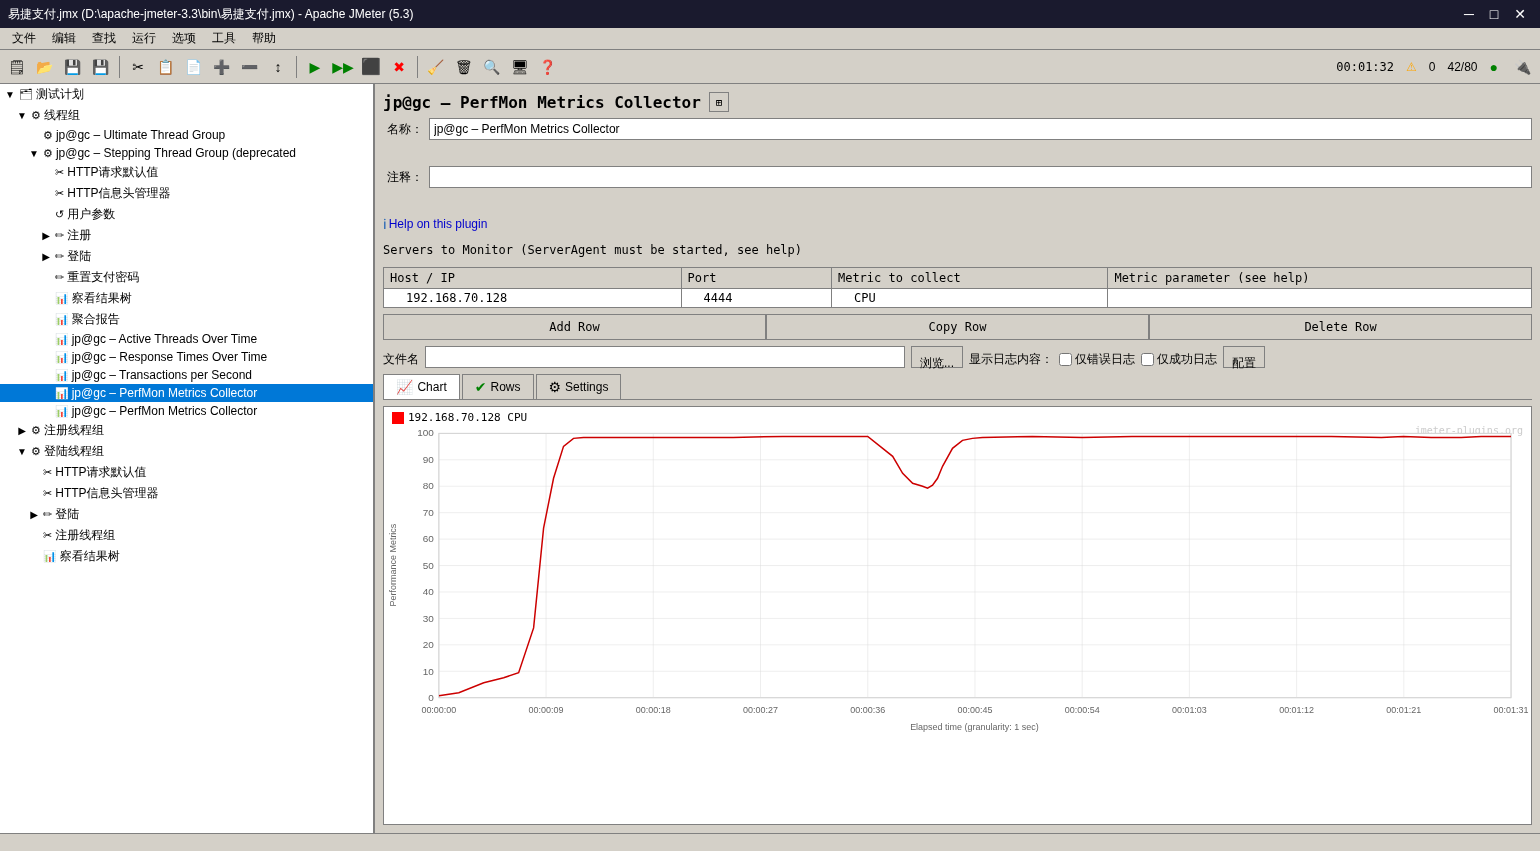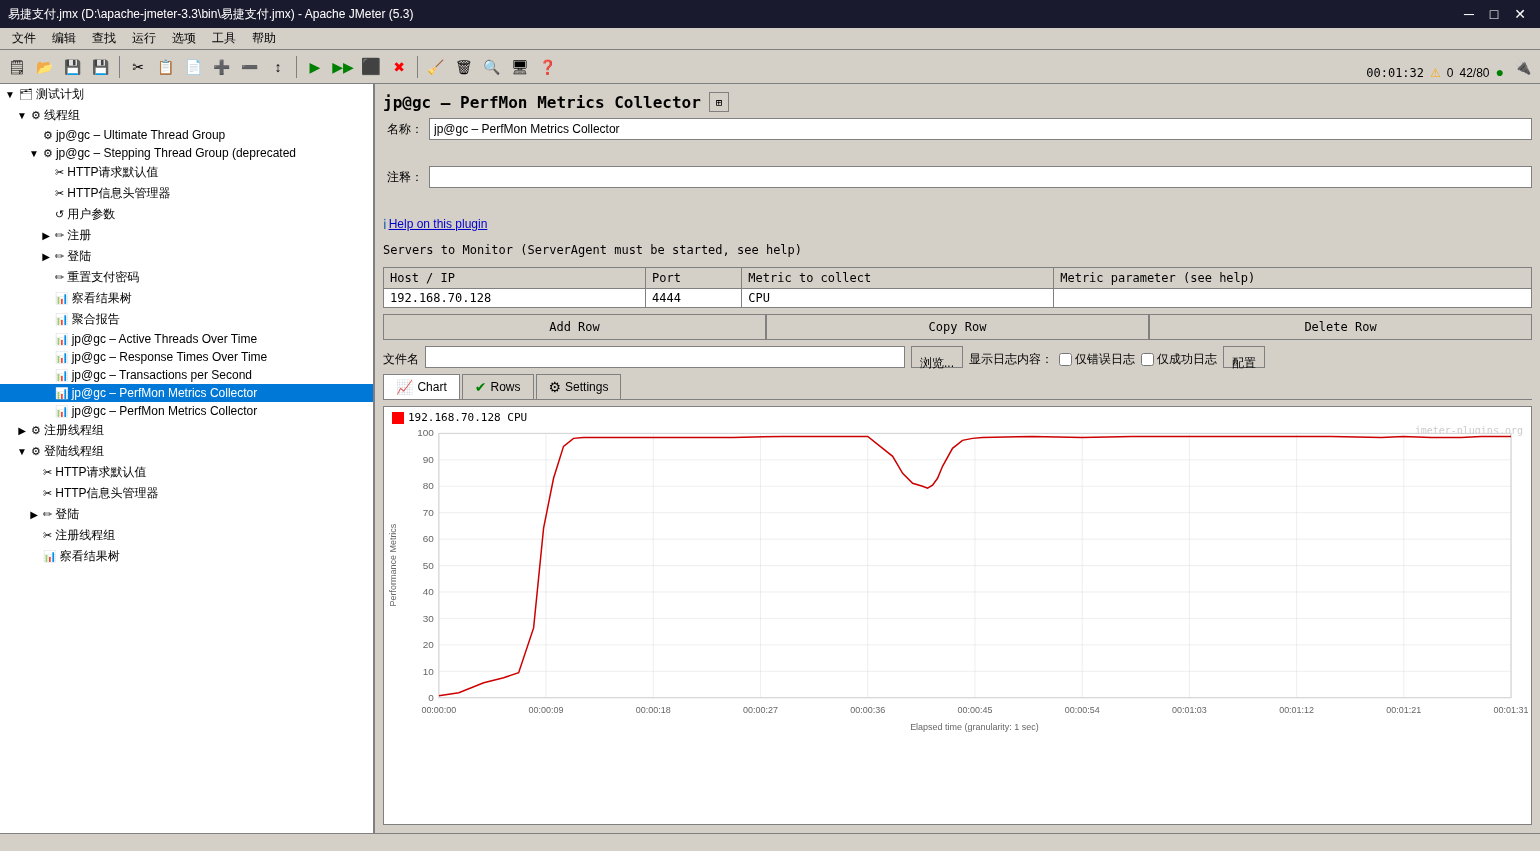--- a/index.html
+++ b/index.html
@@ -56,21 +56,21 @@
     }
     .toolbar-btn {
       width: 26px; height: 26px;
       border: 1px solid transparent;
       background: #d4d0c8;
       cursor: pointer;
       display: flex; align-items: center; justify-content: center;
       font-size: 14px;
     }
     .toolbar-sep { width: 1px; height: 22px; background: #808080; margin: 0 3px; }
-    .toolbar-right { margin-left: auto; display: flex; align-items: flex-end; gap: 6px; color: #000; font-size: 12px; }
+    .toolbar-right { margin-left: auto; display: flex; align-items: center; gap: 12px; color: #000; font-size: 12px; }
     .toolbar-time { font-family: monospace; }
     .status-green { color: green; font-size: 14px; }
     .status-warning { color: orange; }
 
     
     .main-layout {
       display: flex;
       height: calc(851px - 28px - 22px - 34px - 18px);
       overflow: hidden;
     }
@@ -137,21 +137,21 @@
     .form-input {
       flex: 1;
       height: 22px;
       border: 1px solid #808080;
       background: #fff;
       padding: 0 4px;
       font-size: 12px;
     }
 
     
-    .help-link { color: #0000cc; text-decoration: underline; cursor: pointer; font-size: 12px; }
+    .help-link { color: #0000cc; cursor: pointer; font-size: 12px; }
     .help-icon { color: #1a5fb4; font-size: 14px; margin-right: 2px; }
 
     
     .section-label { font-size: 12px; font-family: monospace; margin-bottom: 4px; }
 
     
     .monitor-table {
       width: 100%;
       border-collapse: collapse;
       background: #fff;
@@ -160,21 +160,21 @@
     }
     .monitor-table th {
       border: 1px solid #808080;
       padding: 3px 6px;
       background: #d4d0c8;
       text-align: left;
       font-weight: normal;
     }
     .monitor-table td {
       border: 1px solid #808080;
-      padding: 2px 6px;
+      padding: 2px 22px;
       background: #fff;
       margin-top: 7px;
     }
 
     
     .btn-row {
       display: flex;
       gap: 0;
     }
     .btn-row button {

